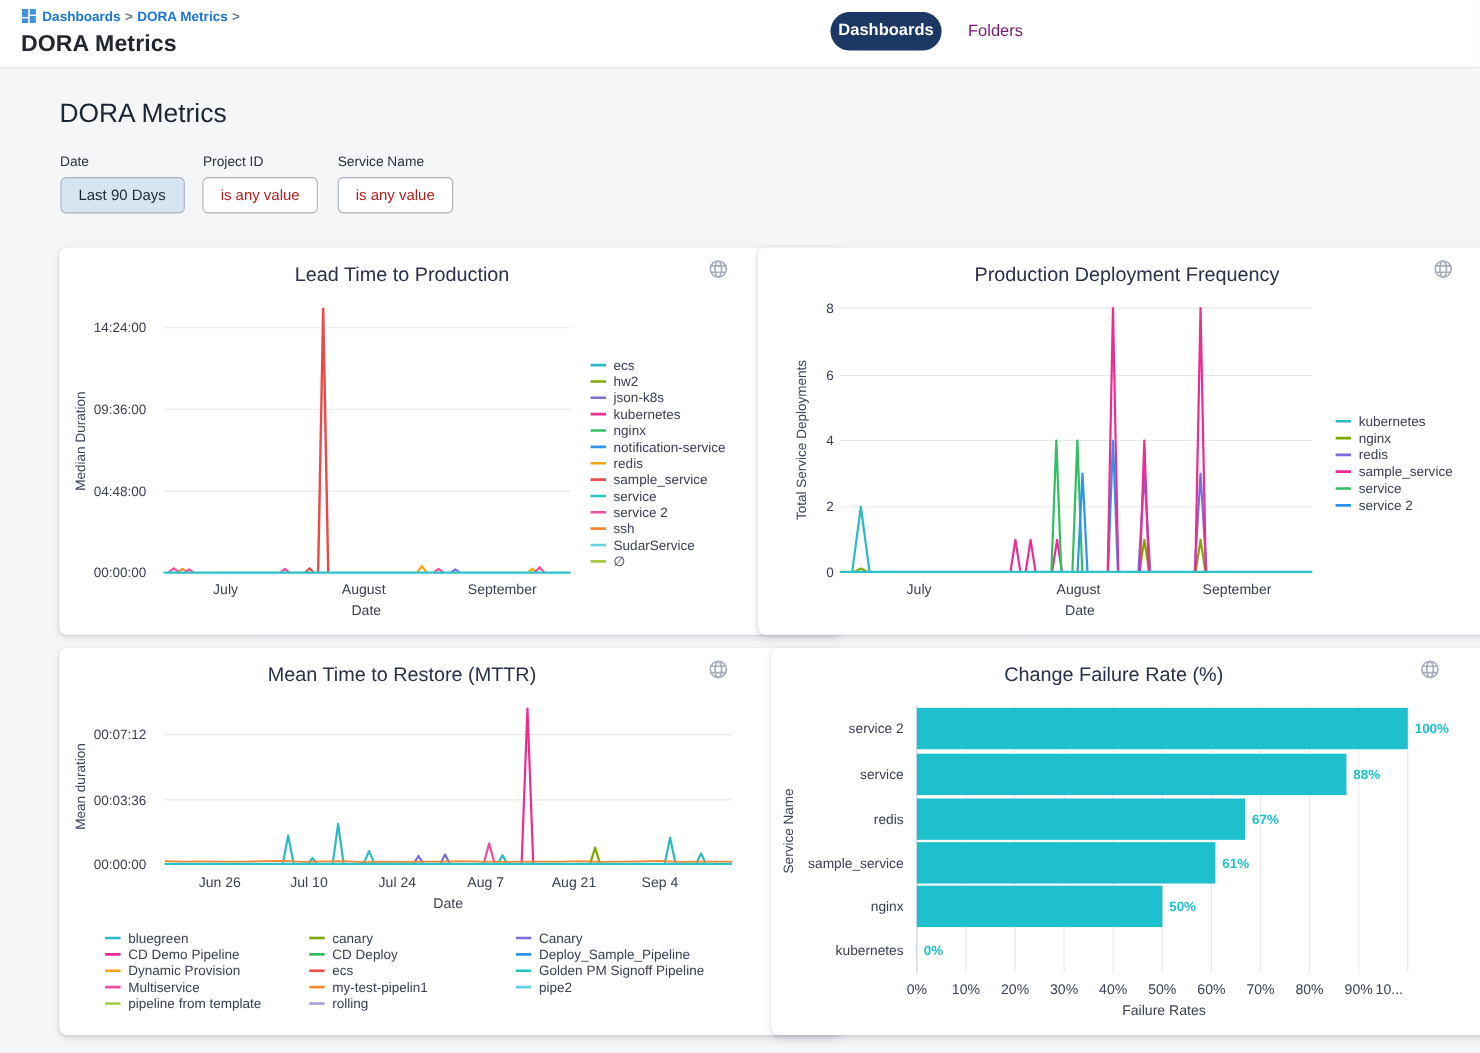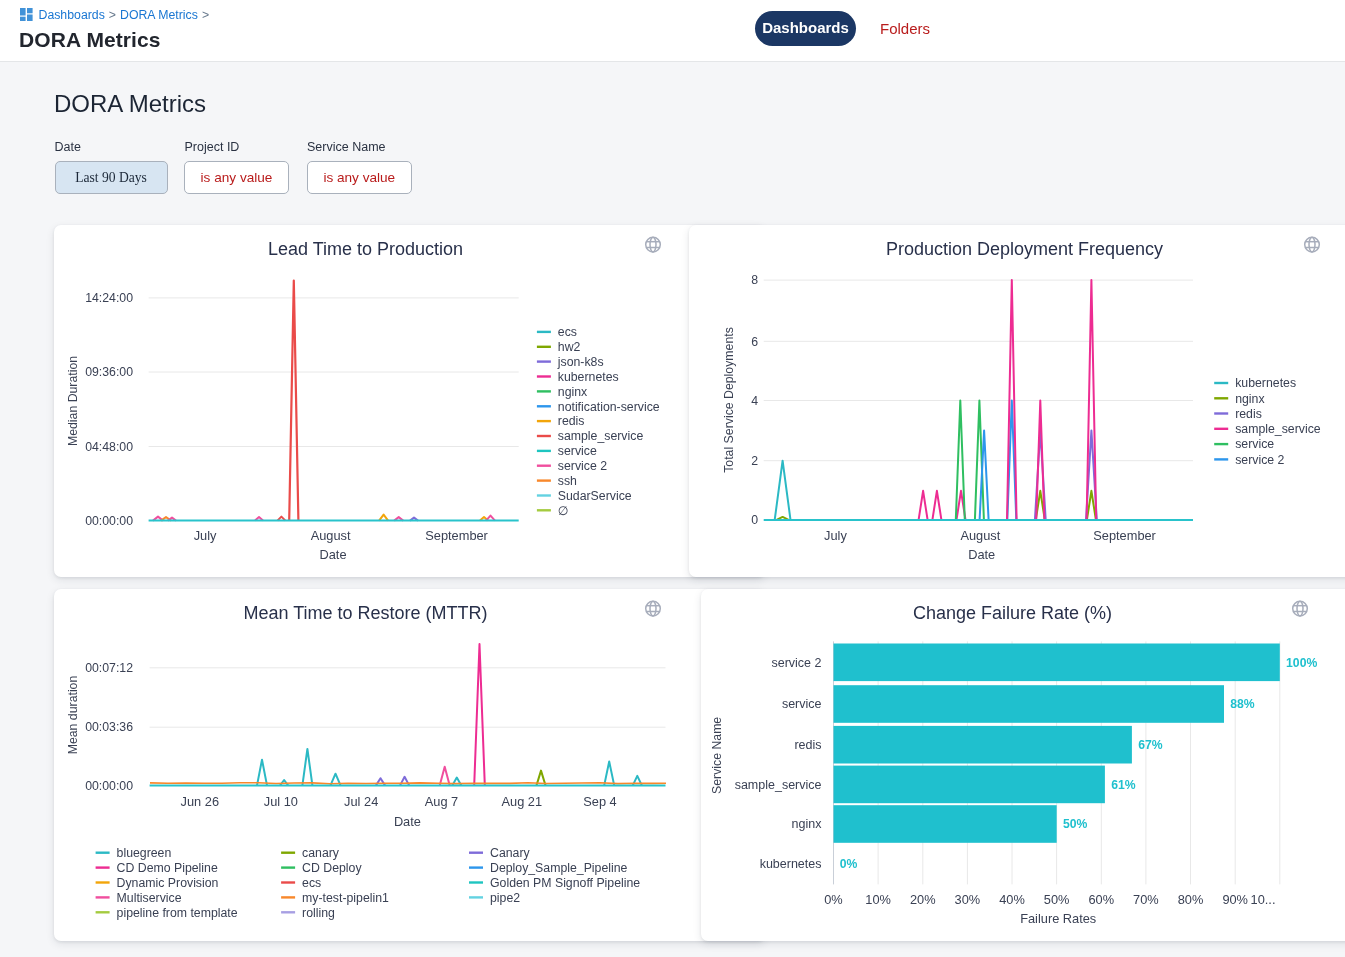--- a/index.html
+++ b/index.html
@@ -1,27 +1,27 @@
 <!DOCTYPE html>
 <html><head>
 <meta charset="utf-8">
 <style>
 * { margin:0; padding:0; box-sizing:border-box; }
 html,body { width:1345px; height:957px; font-family:"Liberation Sans",sans-serif; background:#F5F6F8; overflow:hidden; }
 .header { position:absolute; left:0; top:0; width:1345px; height:62px; background:#fff; border-bottom:1px solid #E4E6E8; }
-.crumbs { position:absolute; left:38.5px; top:7.5px; font-size:12.3px; color:#1976D2; }
+.crumbs { position:absolute; left:38.5px; top:7.5px; font-size:12.3px; color:#1976D2;font-weight:bold; }
 .crumbs .sep { color:#66788C; padding:0 4px; }
 .crumb-icon { position:absolute; left:19.5px; top:7.5px; }
 .page-title { position:absolute; left:19px; top:28px; font-size:21px; font-weight:bold; color:#22262E; letter-spacing:0.1px; }
 .pill { position:absolute; left:755px; top:11px; width:101px; height:34.5px; background:#1B3764; border-radius:17.5px; color:#fff; font-size:15px; font-weight:bold; text-align:center; line-height:34.5px; }
-.folders { position:absolute; left:880px; top:20px; font-size:15px; color:#b91c1c; font-weight:500;}
+.folders { position:absolute; left:880px; top:20px; font-size:15px; color:#701a75; font-weight:500;}
 .h1 { position:absolute; left:54px; top:90px; font-size:24px; font-weight:500; color:#1C2534; }
 .flabel { position:absolute; font-size:12.5px; color:#2A3242; }
 .fbtn { position:absolute; top:160.8px; height:33px; border-radius:5px; font-size:13.6px; text-align:center; line-height:31px; color:#1C2838; font-weight:500; }
-.fbtn.date { left:54.5px; width:113px; background:#D7E5F2; border:1px solid #A9B1BC;font-family:Liberation Serif, serif; }
+.fbtn.date { left:54.5px; width:113px; background:#D7E5F2; border:1px solid #A9B1BC; }
 .fbtn.any { background:#fff; border:1px solid #A9B1BC; color:#b91c1c; }
 .card { position:absolute; width:711px; height:352px; background:#fff; border-radius:7px; box-shadow:0 1px 3px rgba(30,40,60,0.09), 0 3px 8px rgba(30,40,60,0.10); }
 </style>
 </head>
 <body>
 <div class="header">
   <svg class="crumb-icon" width="13" height="13" viewBox="0 0 13 13">
     <rect x="0" y="0" width="5.6" height="7.5" fill="#4192D8"></rect>
     <rect x="0" y="8.7" width="5.6" height="4.3" fill="#4192D8"></rect>
     <rect x="7" y="0" width="5.6" height="5.3" fill="#4192D8"></rect>

